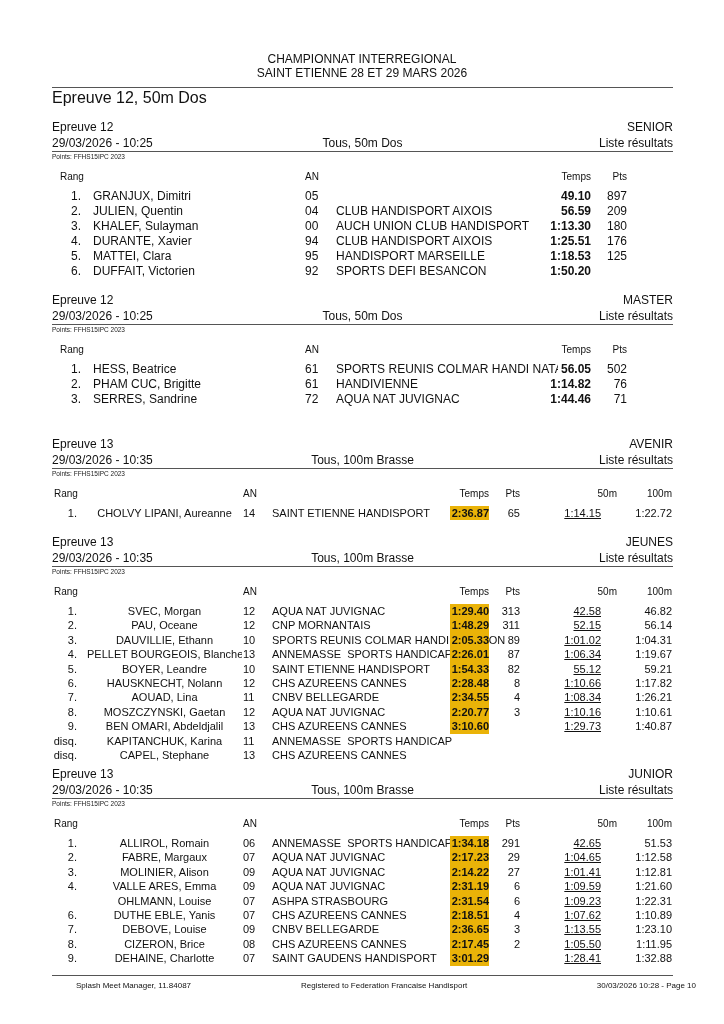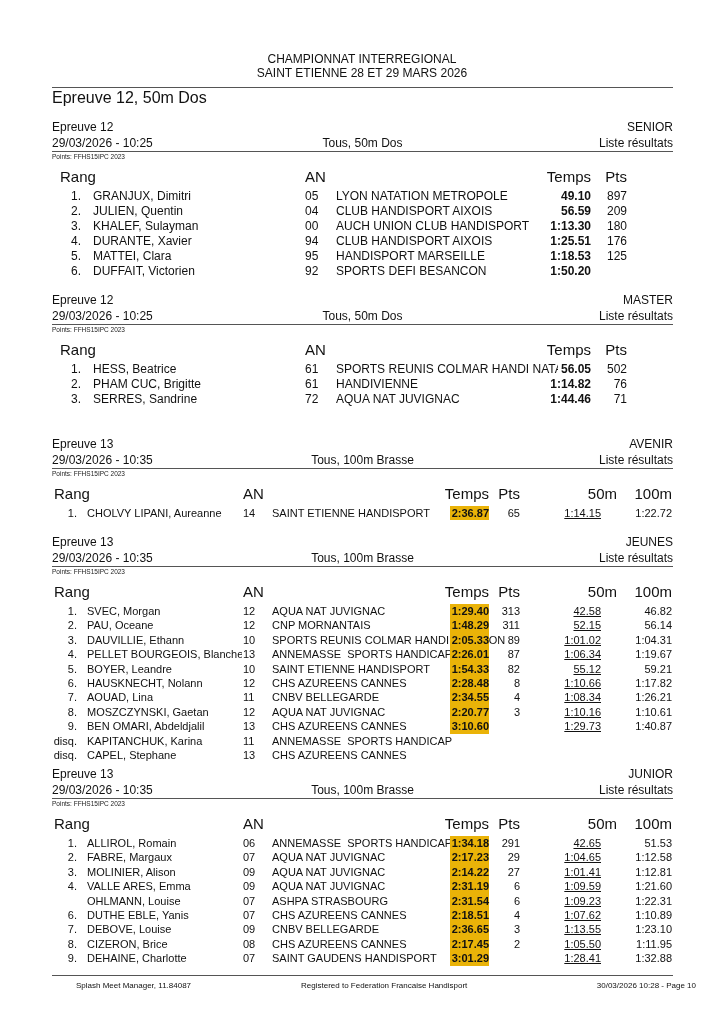--- a/index.html
+++ b/index.html
@@ -34,21 +34,21 @@
   .sec-head .cat { right: 0; top: 0; }
   .sec-head .dt  { left: 0; top: 16px; }
   .sec-head .lst { right: 0; top: 16px; }
 
   .points {
     margin-left: 52px; font-size: 6.5px; line-height: 10px; color: #222222;
     white-space: nowrap;
   }
   .colhead {
     position: relative; height: 14px; line-height: 14px; margin-top: 8px;
-    font-size: 15px;
+    font-size: 10px;
     padding-left: 48px;
   }
   .colhead span { position: absolute; top: 0; white-space: nowrap; }
   .rows { margin-top: 5px; }
   .row { position: relative; white-space: pre; }
   .row span { position: absolute; top: 0; display: block; white-space: pre; }
 
   
   .big .row { height: 15px; line-height: 15px; font-size: 12px; }
   .big .h-rank { left: 60px; }
@@ -64,21 +64,21 @@
 
   
   .small .row { height: 14.4px; line-height: 14.4px; font-size: 11px; }
   .small .h-rank     { left: 54px; }
   .small .h-an       { left: 243px; }
   .small .h-time     { right: 235px; }
   .small .h-pts      { right: 204px; }
   .small .h-split50  { right: 107px; }
   .small .h-split100 { right: 52px; }
   .small .c-rank     { left: 44px; width: 33px; text-align: right; }
-  .small .c-name     { left: 87px; width: 155px; height: 14.4px; overflow: hidden; }
+  .small .c-name     { left: 87px; width: 155px; height: 14.4px; overflow: hidden; text-align: center; }
   .small .c-an       { left: 243px; }
   .small .c-club     { left: 272px; width: 233px; height: 14.4px; overflow: hidden; }
   .small .c-time     { right: 235px; font-weight: bold; background: #eab308; padding-left: 2px; z-index: 2; }
   .small .c-pts      { right: 204px; }
   .small .c-split50  { right: 123px; text-decoration: underline; }
   .small .c-split100 { right: 52px; }
   .c-time:empty { display: none; }
 
   
   .rule-bottom {
@@ -112,21 +112,21 @@
           <span class="lst">Liste résultats</span>
         </div>
         <div class="points">Points: FFHS15IPC 2023</div>
         <div class="colhead">
           <span class="h-rank">Rang</span>
           <span class="h-an">AN</span>
           <span class="h-time">Temps</span>
           <span class="h-pts">Pts</span>
         </div>
         <div class="rows">
-          <div class="row"><span class="c-rank">1.</span><span class="c-name">GRANJUX, Dimitri</span><span class="c-an">05</span><span class="c-club">LYON NATATION METROPOLE</span><span class="c-time">49.10</span><span class="c-pts">897</span></div>
+          <div class="row"><span class="c-rank">1.</span><span class="c-name">GRANJUX, Dimitri</span><span class="c-an">05</span><span class="c-time">49.10</span><span class="c-pts">897</span></div>
           <div class="row"><span class="c-rank">2.</span><span class="c-name">JULIEN, Quentin</span><span class="c-an">04</span><span class="c-club">CLUB HANDISPORT AIXOIS</span><span class="c-time">56.59</span><span class="c-pts">209</span></div>
           <div class="row"><span class="c-rank">3.</span><span class="c-name">KHALEF, Sulayman</span><span class="c-an">00</span><span class="c-club">AUCH UNION CLUB HANDISPORT</span><span class="c-time">1:13.30</span><span class="c-pts">180</span></div>
           <div class="row"><span class="c-rank">4.</span><span class="c-name">DURANTE, Xavier</span><span class="c-an">94</span><span class="c-club">CLUB HANDISPORT AIXOIS</span><span class="c-time">1:25.51</span><span class="c-pts">176</span></div>
           <div class="row"><span class="c-rank">5.</span><span class="c-name">MATTEI, Clara</span><span class="c-an">95</span><span class="c-club">HANDISPORT MARSEILLE</span><span class="c-time">1:18.53</span><span class="c-pts">125</span></div>
           <div class="row"><span class="c-rank">6.</span><span class="c-name">DUFFAIT, Victorien</span><span class="c-an">92</span><span class="c-club">SPORTS DEFI BESANCON</span><span class="c-time">1:50.20</span><span class="c-pts"></span></div>
         </div>
       </div>
       <div class="section big" style="top: 292px;">
         <div class="sec-head">
           <span class="ev">Epreuve 12</span>

